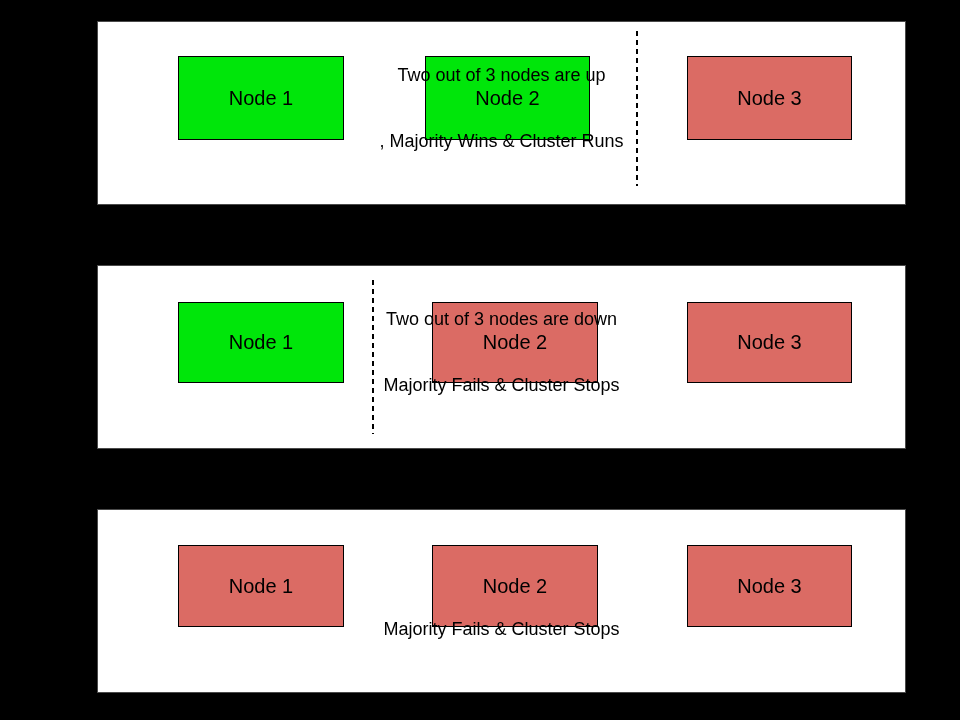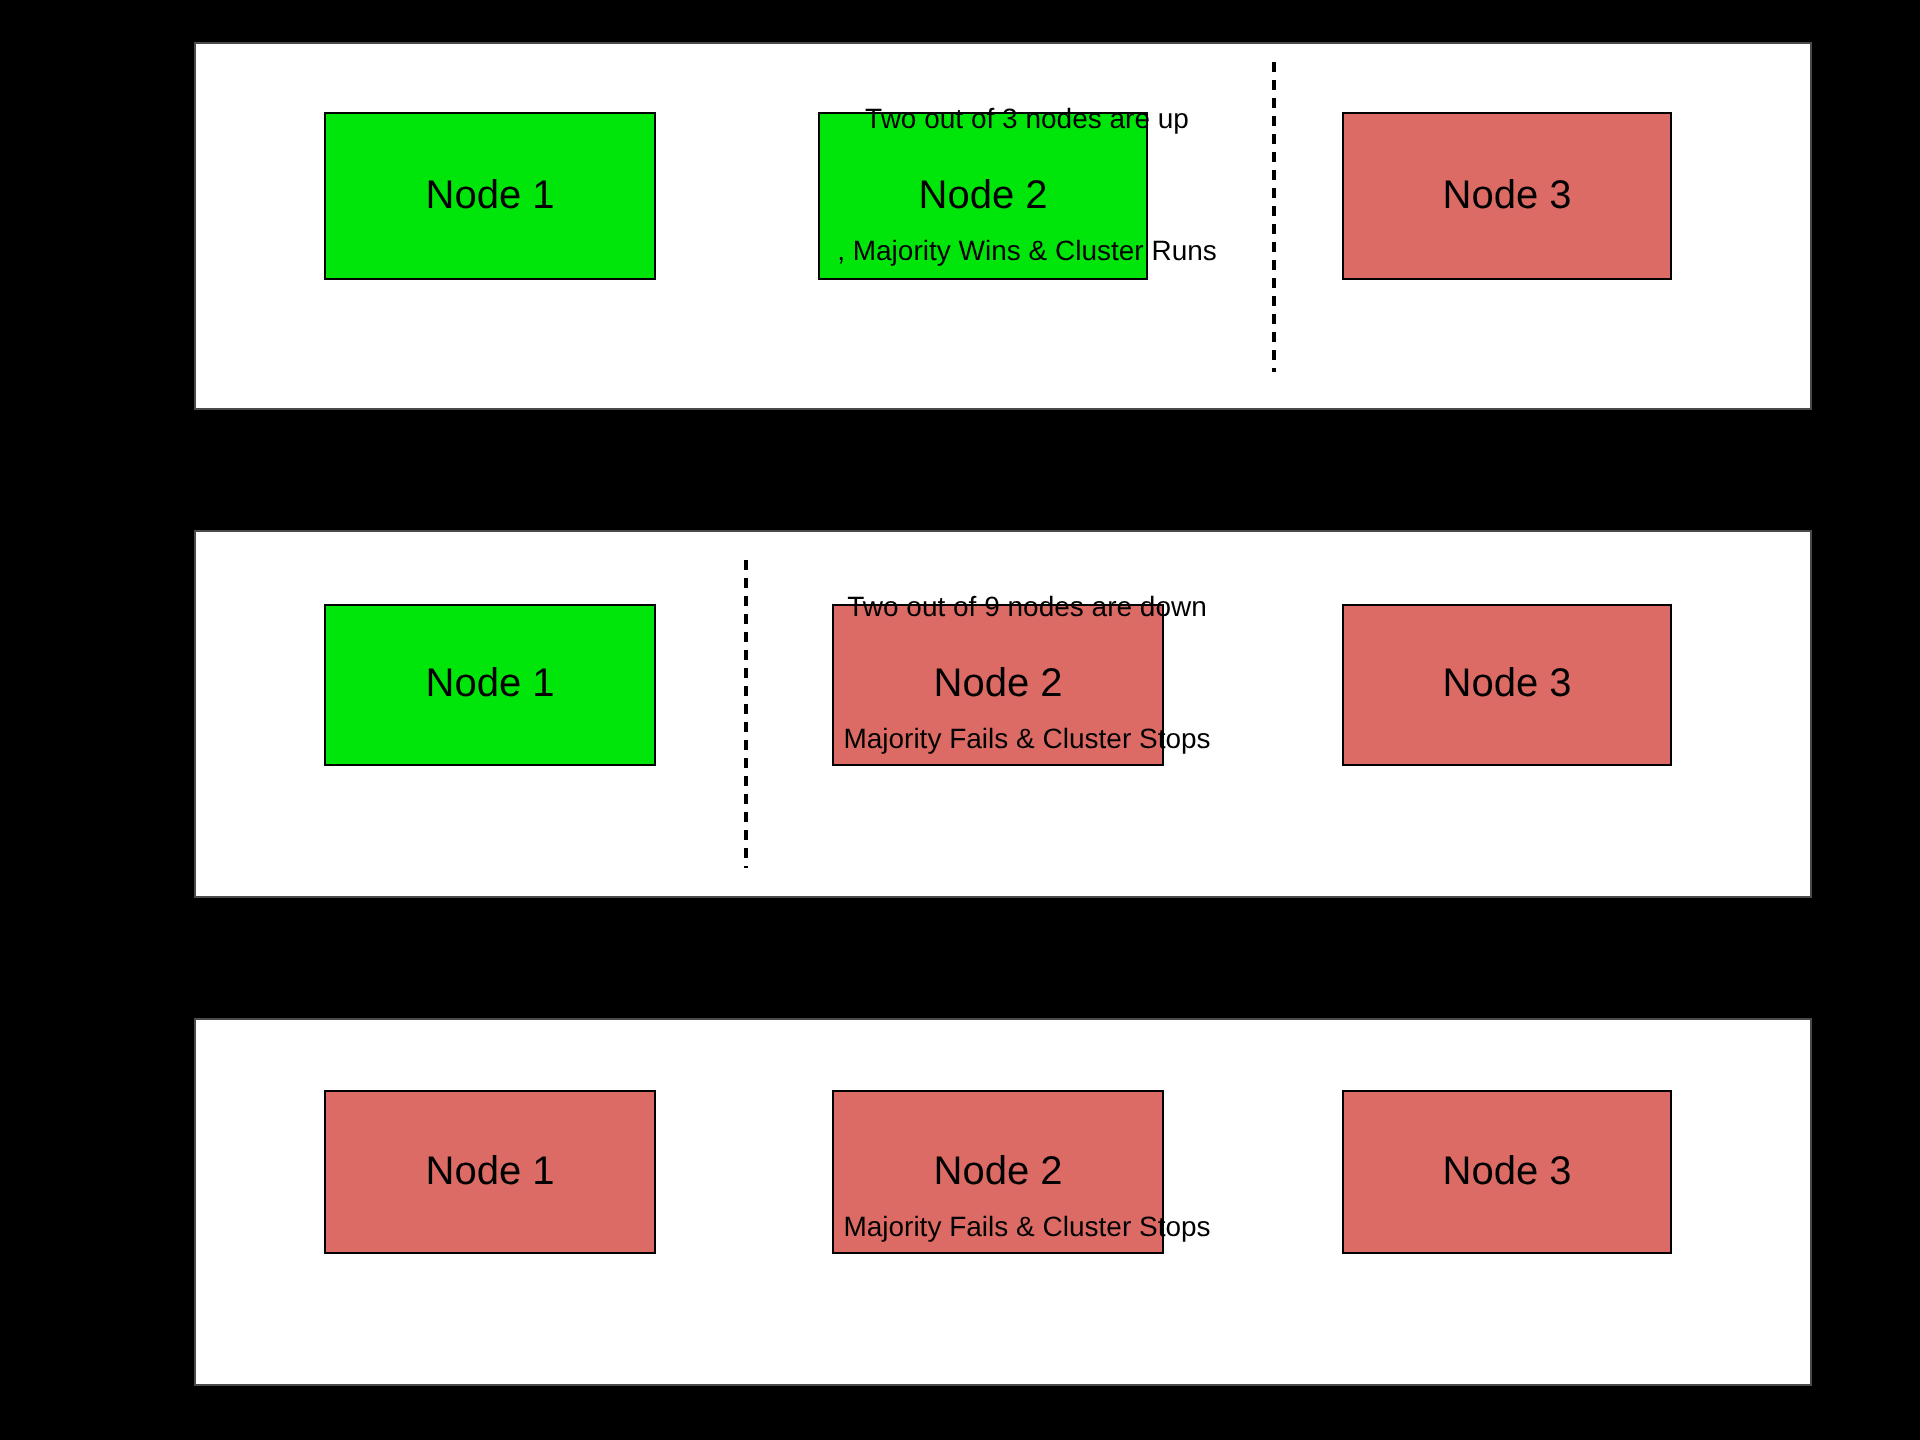--- a/index.html
+++ b/index.html
@@ -25,32 +25,32 @@
   .panel-3 { top: 509px; }
   .node {
     position: absolute;
     box-sizing: border-box;
     border: 1px solid #000;
     display: flex;
     align-items: center;
     justify-content: center;
     font-size: 20px;
     color: #000;
+    margin-left: 16px;
   }
   .caption {
     position: absolute;
     left: 0;
     width: 100%;
-    bottom: 24px;
+    bottom: 8px;
     text-align: center;
-    font-size: 14px;
+    font-size: 18px;
     line-height: 22px;
     color: #000;
     white-space: pre;
-    padding-left: 12px;
   }
   .divider {
     position: absolute;
     width: 2px;
     background: repeating-linear-gradient(to bottom, #000 0 5px, transparent 5px 9px);
   }
 </style>
 </head>
 <body style="background: rgb(0, 0, 0);">
 
@@ -76,21 +76,21 @@
     <span>Node 1</span>
   </div>
   <div class="divider" style="left:274px; top:14px; height:154px;"></div>
   <div class="node down" style="left: 318px; top: 36px; width: 166px; height: 81px; background: rgb(219, 107, 100); border-color: rgb(0, 0, 0);">
     <span>Node 2</span>
   </div>
   <div class="node down" style="left: 573px; top: 36px; width: 165px; height: 81px; background: rgb(219, 107, 100); border-color: rgb(0, 0, 0);">
     <span>Node 3</span>
   </div>
   <div class="caption">
-    <div>Two out of 9 nodes are down</div>
+    <div>Two out of 3 nodes are down</div>
     <div>Majority Fails &amp; Cluster Stops</div>
   </div>
 </div>
 
 <div class="panel panel-3" style="background: rgb(255, 255, 255); border-color: rgb(74, 74, 74);">
   <div class="node down" style="left: 64px; top: 35px; width: 166px; height: 82px; background: rgb(219, 107, 100); border-color: rgb(0, 0, 0);">
     <span>Node 1</span>
   </div>
   <div class="node down" style="left: 318px; top: 35px; width: 166px; height: 82px; background: rgb(219, 107, 100); border-color: rgb(0, 0, 0);">
     <span>Node 2</span>

